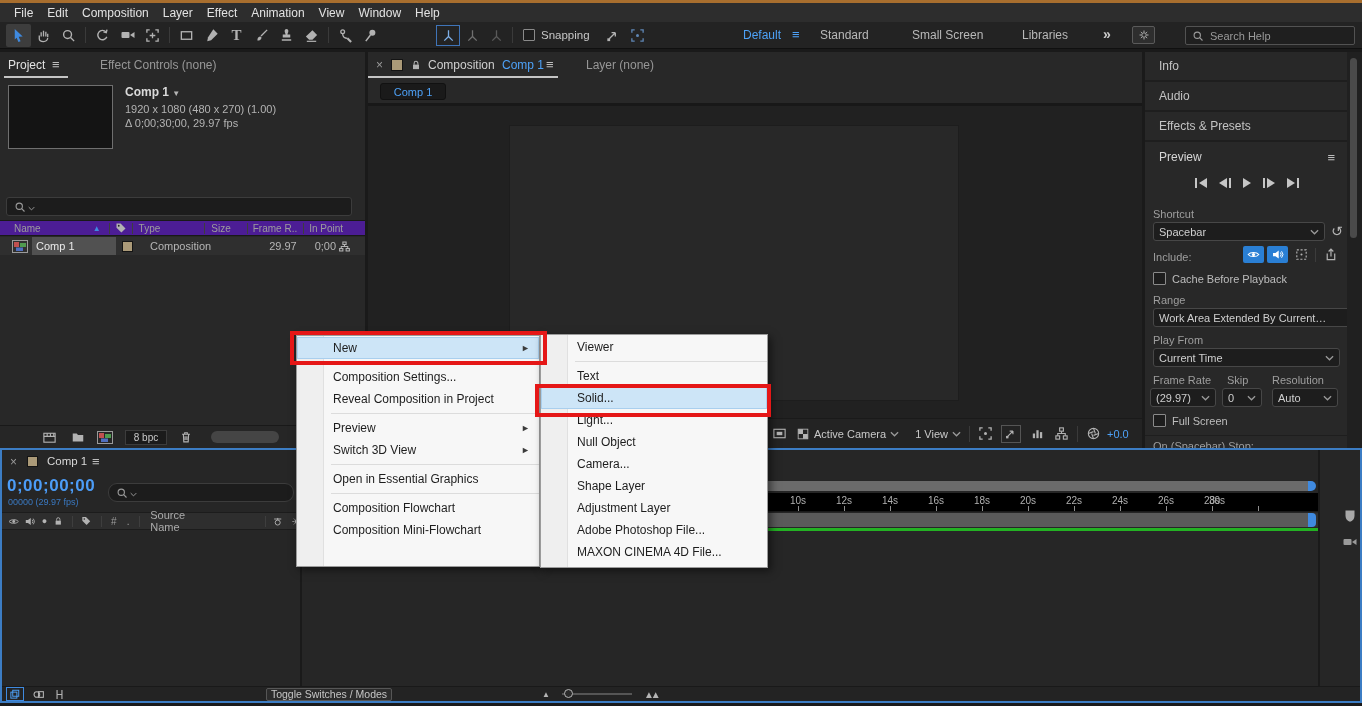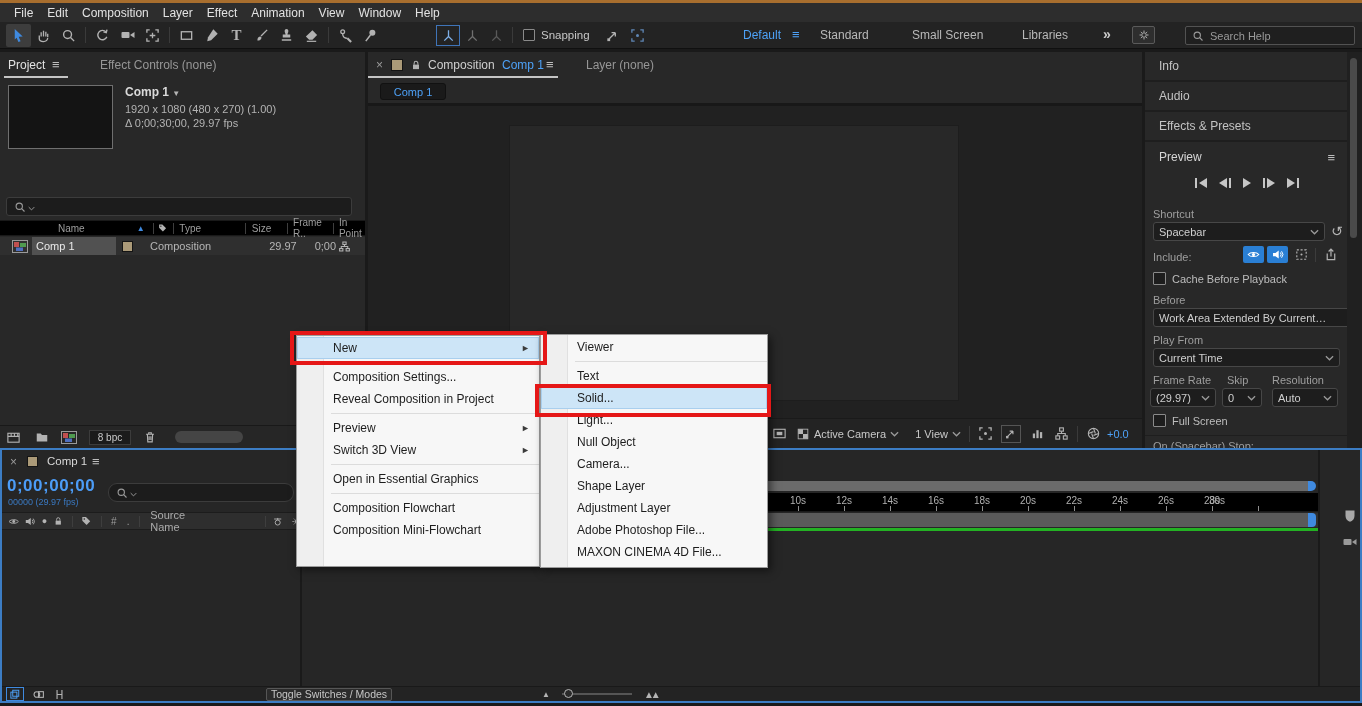--- a/index.html
+++ b/index.html
@@ -383,21 +383,21 @@
 
     <div class="abs well flex" style="left:6px;top:145px;width:346px;height:19px;padding:0 7px;">
       <svg class="i" width="12" height="12" style="color:#9a9a9a">
           <use href="#ic-zoom"></use>
         </svg>
       <svg class="i" width="7" height="5" style="color:#9a9a9a;margin-left:2px;margin-top:4px;">
           <use href="#ic-chevron"></use>
         </svg>
     </div>
 
-    <div class="abs flex" style="left:0;top:168px;width:365px;height:16px;background:#000000;border-top:1px solid #191919;border-bottom:1px solid #191919;padding-left:44px;">
+    <div class="abs flex" style="left:0;top:168px;width:365px;height:16px;background:#4c1d95;border-top:1px solid #191919;border-bottom:1px solid #191919;">
       <span class="hdrtxt" style="margin-left:14px;">Name</span>
       <span style="color:#3f8ae0;font-size:8px;margin-left:52px;">▲</span>
       <div class="colsep" style="margin-left:8px;"></div>
       <svg class="i ic" width="12" height="12" style="margin-left:5px;">
           <use href="#ic-tag"></use>
         </svg>
       <div class="colsep" style="margin-left:5px;"></div>
       <span class="hdrtxt" style="margin-left:6px;">Type</span>
       <div class="colsep" style="margin-left:44px;"></div>
       <span class="hdrtxt" style="margin-left:6px;">Size</span>
@@ -416,21 +416,21 @@
       </div>
       <div class="chip" style="width:11px;height:11px;margin-left:6px;"></div>
       <span style="color:#b5b5b5;margin-left:17px;">Composition</span>
       <span style="color:#b5b5b5;margin-left:58px;">29.97</span>
       <span style="color:#b5b5b5;margin-left:18px;">0;00</span>
       <svg class="i ic" width="13" height="13" style="margin-left:2px;">
           <use href="#ic-network"></use>
         </svg>
     </div>
 
-    <div class="abs flex" style="left:0;top:373px;width:365px;height:23px;background:#262626;border-top:1px solid #191919;">
+    <div class="abs flex" style="left:0;top:373px;width:365px;height:23px;background:#262626;border-top:1px solid #191919;padding-left:36px;">
       <svg class="i ic" width="15" height="15" style="margin-left:6px;">
           <use href="#ic-film"></use>
         </svg>
       <svg class="i ic" width="14" height="14" style="margin-left:14px;">
           <use href="#ic-folder"></use>
         </svg>
       <svg class="i" width="16" height="13" style="margin-left:12px;">
           <use href="#ic-compthumb"></use>
         </svg>
       <div class="flex" style="margin-left:12px;width:42px;height:15px;background:#1b1b1b;border:1px solid #3c3c3c;justify-content:center;">
@@ -567,21 +567,21 @@
         <use href="#ic-frame"></use>
       </svg>
     <div class="abs" style="left:170px;top:196px;width:1px;height:14px;background:#3c3c3c;"></div>
     <svg class="i ic abs" width="15" height="15" style="left:178px;top:195px;">
         <use href="#ic-share"></use>
       </svg>
 
     <div class="abs cb" style="left:8px;top:220px;width:13px;height:13px;"></div>
     <span class="abs" style="left:27px;top:221px;color:#bdbdbd;">Cache Before Playback</span>
 
-    <span class="abs slabel" style="left:8px;top:242px;">Before</span>
+    <span class="abs slabel" style="left:8px;top:242px;">Range</span>
     <div class="abs dd" style="left:8px;top:256px;width:226px;height:19px;">
       <span class="lbl">Work Area Extended By Current…</span>
       <svg class="i chev" width="9" height="6" style="color:#9a9a9a">
           <use href="#ic-chevron"></use>
         </svg>
     </div>
 
     <span class="abs slabel" style="left:8px;top:282px;">Play From</span>
     <div class="abs dd" style="left:8px;top:296px;width:187px;height:19px;">
       <span class="lbl">Current Time</span>

